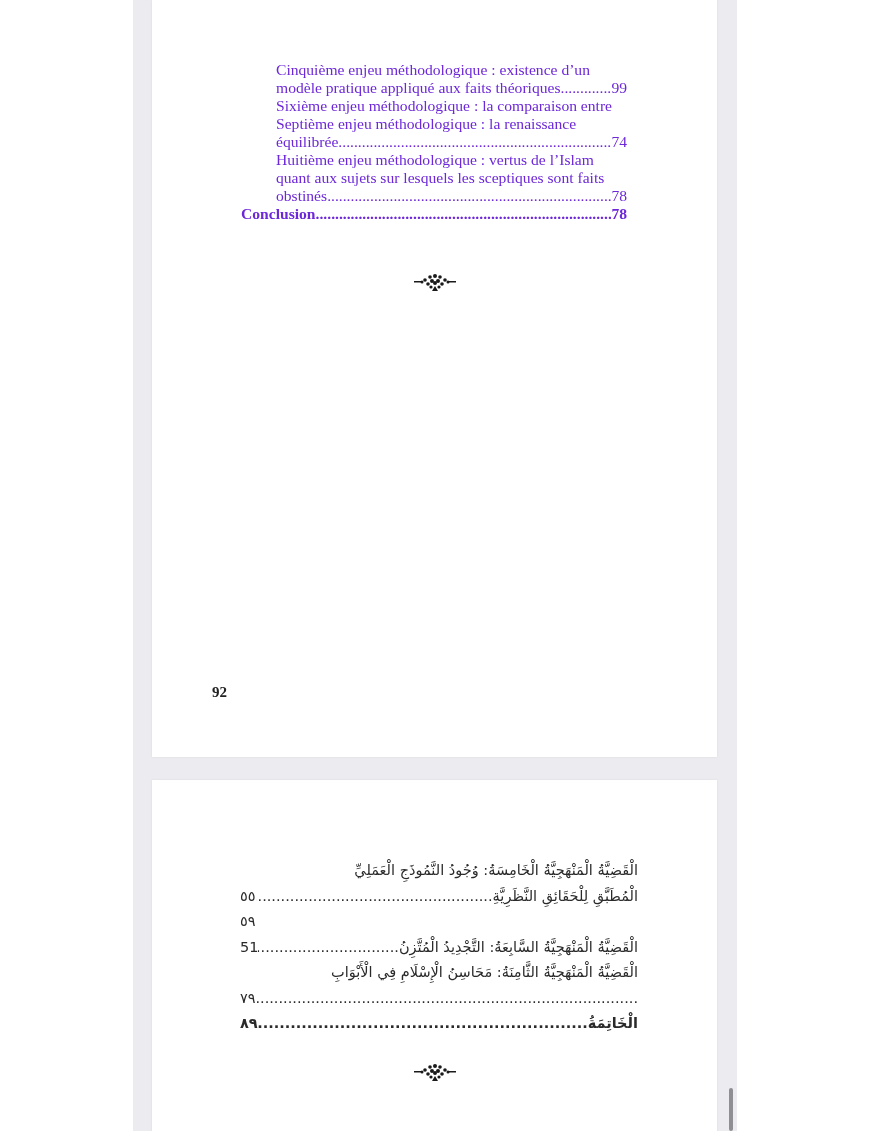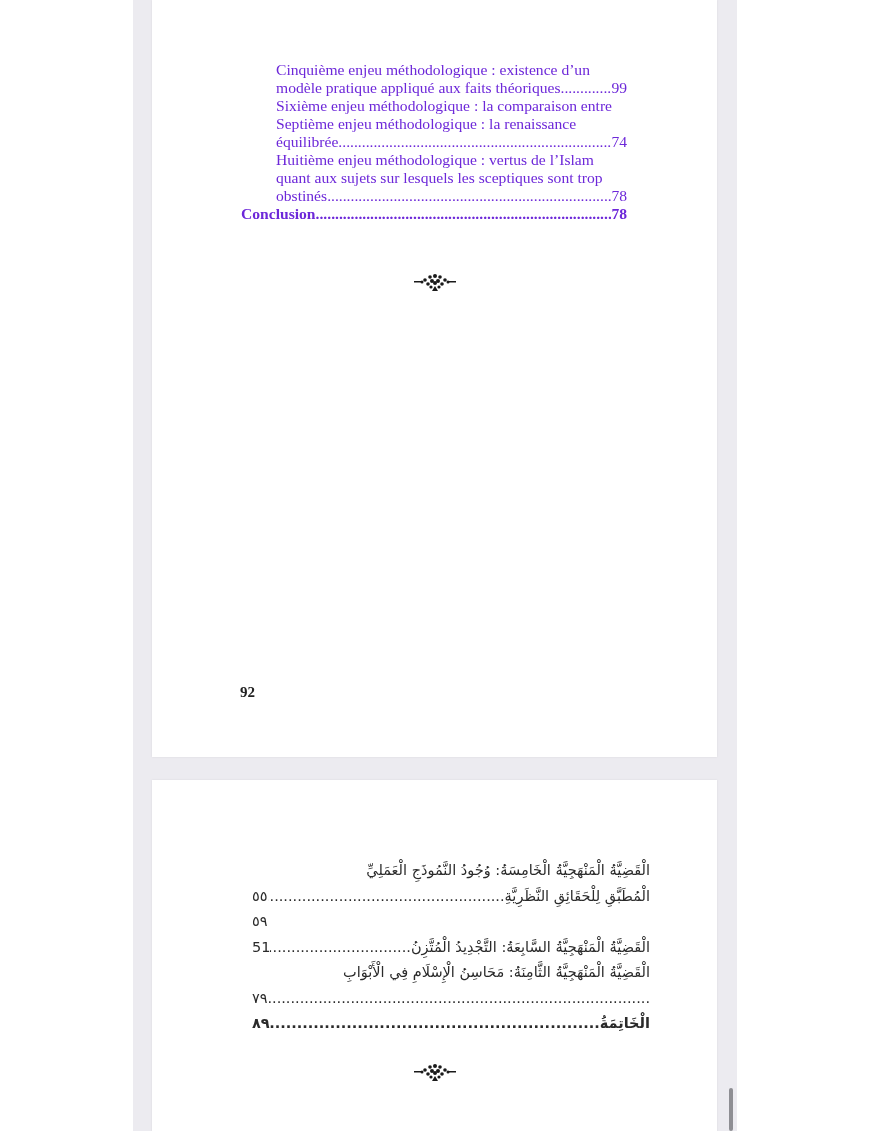--- a/index.html
+++ b/index.html
@@ -34,27 +34,27 @@
     .bold { font-weight: bold; }
 
     .ornament {
       position: absolute; width: 50px; height: 22px;
     }
     .ornament-1 { left: 410px; top: 272px; }
     .ornament-2 { left: 410px; top: 1062px; }
 
     .page-number {
       position: absolute; left: 212px; top: 684px;
-      font-size: 15px; font-weight: bold; color: #222; margin-left: 28px;
+      font-size: 15px; font-weight: bold; color: #222;
     }
 
     .toc-ar {
       position: absolute; left: 240px; top: 858px; width: 398px;
       direction: rtl; font-family: "DejaVu Sans", sans-serif;
-      font-size: 14.5px; line-height: 25.5px; color: #2a2a2a; margin-left: 12px;
+      font-size: 14.5px; line-height: 25.5px; color: #2a2a2a;
     }
     .toc-ar .line { direction: rtl; }
     .scroll-thumb {
       position: absolute; left: 729px; top: 1088px; width: 4px; height: 43px;
       background: #8e8e93; border-radius: 2px;
     }
   </style>
 </head>
 <body>
 
@@ -77,21 +77,21 @@
   <div class="toc-entry indent">
     <div>Septième enjeu méthodologique : la renaissance</div>
     <div class="line">
       <span class="txt">équilibrée</span>
       <span class="dots"></span>
       <span class="pg">74</span>
     </div>
   </div>
   <div class="toc-entry indent">
     <div>Huitième enjeu méthodologique : vertus de l’Islam</div>
-    <div>quant aux sujets sur lesquels les sceptiques sont trop</div>
+    <div>quant aux sujets sur lesquels les sceptiques sont faits</div>
     <div class="line">
       <span class="txt">obstinés</span>
       <span class="dots"></span>
       <span class="pg">78</span>
     </div>
   </div>
   <div class="toc-entry bold">
     <div class="line">
       <span class="txt">Conclusion</span>
       <span class="dots"></span>

